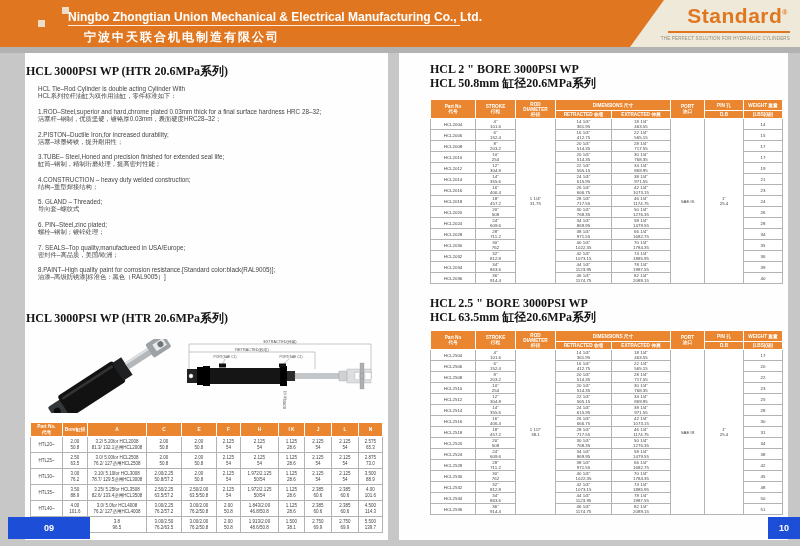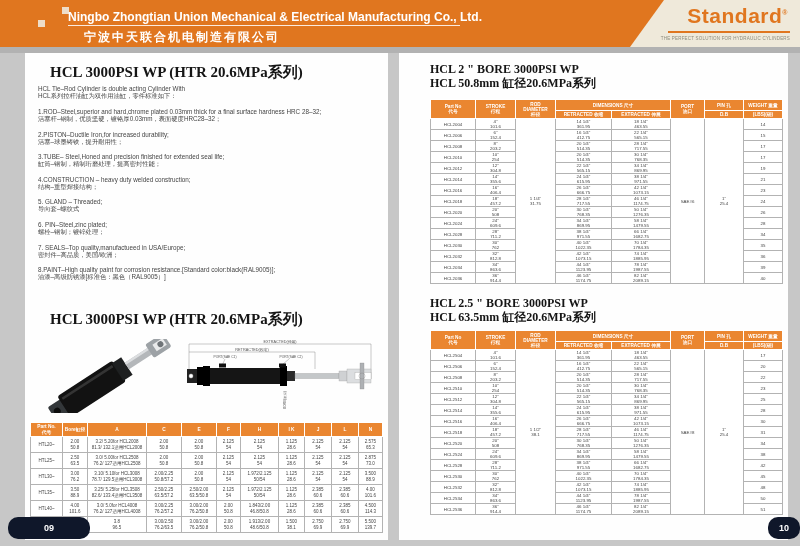--- a/index.html
+++ b/index.html
@@ -23,21 +23,21 @@
   .brand-rule{position:absolute;right:10px;top:31px;width:122px;height:2px;background:#e0761f;}
   .tagline{position:absolute;right:10px;top:36px;font-size:4.5px;color:#8b8b7d;letter-spacing:.2px;white-space:nowrap;}
   .top-strip{position:absolute;left:0;top:47px;width:800px;height:6px;background:#b2b2b2;}
 
   
   .page{position:absolute;top:53px;height:487px;background:#fefefe;overflow:hidden;}
   .page-left{left:25px;width:363px;}
   .page-right{left:399px;width:389px;}
 
   .sec-title{position:absolute;font-family:"Liberation Serif",serif;font-weight:bold;color:#151515;white-space:nowrap;}
-  .lt{left:25px;font-size:15px;}
+  .lt{left:1px;font-size:12px;}
   #title1{top:10px;}
   #title2{top:257px;}
   #lead{position:absolute;left:13px;top:32px;font-size:6.3px;line-height:7.4px;color:#444;}
   #features{position:absolute;left:13px;top:55px;width:336px;}
   .feature{margin-bottom:8.6px;}
   .f-en,.f-cn{font-size:6.3px;line-height:7px;color:#444;white-space:nowrap;}
 
   .photo-box{position:absolute;left:8px;top:286px;width:152px;height:74px;}
   .draw-box{position:absolute;left:160px;top:282px;width:196px;height:84px;}
 
@@ -59,22 +59,22 @@
   .spec thead tr.h1{height:11px;}
   .spec thead tr.h2{height:8px;}
   .spec td{font-size:4.4px;line-height:5px;height:9.5px;}
   #spec1{top:46px;}
   #spec2{top:277px;}
   .r-title{left:31px;font-size:12px;line-height:14px;white-space:pre-line;}
   #rt1{top:9px;}
   #rt2{top:243px;}
 
   
-  .tab{position:absolute;top:517px;height:22px;background:#0f172a;color:#fff;
-       display:flex;align-items:center;justify-content:center;font-size:9px;font-weight:bold;border-radius:10px;}
+  .tab{position:absolute;top:517px;height:22px;background:#1d4ed8;color:#fff;
+       display:flex;align-items:center;justify-content:center;font-size:9px;font-weight:bold;}
   .tab-left{left:8px;width:82px;}
   .tab-right{left:768px;width:32px;}
 
   svg text{font-family:"Liberation Sans",sans-serif;}
 </style>
 </head>
 <body>
 
 <div class="header">
   <div class="hdr-sq sq1"></div>

